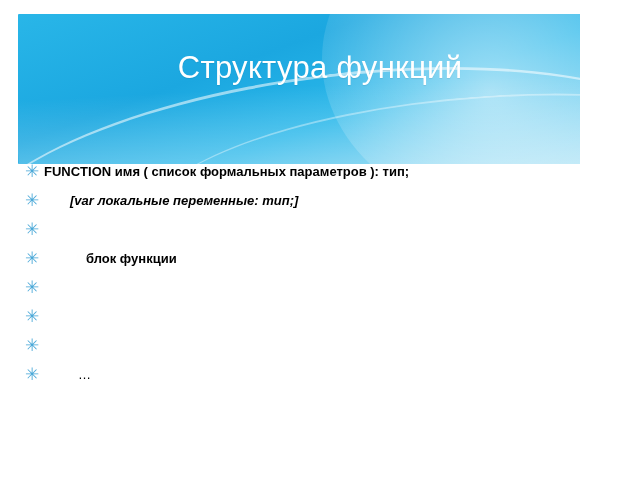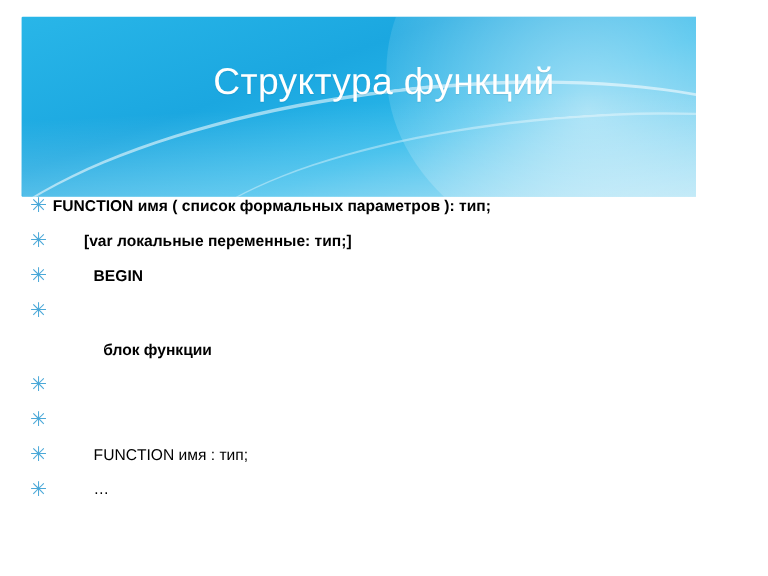--- a/index.html
+++ b/index.html
@@ -108,23 +108,23 @@
   .bullet-text {
     font-size: 13px;
     line-height: 23px;
     color: #000000;
     font-family: "Liberation Sans", sans-serif;
     white-space: pre-wrap;
   }
   .bullet-text.bold {
     font-weight: bold;
   }
-  .indent1 { padding-left: 26px; }
+  .indent1 { padding-left: 26px; font-style: italic; }
   .indent2 { padding-left: 34px; }
-  .indent3 { padding-left: 42px; margin-top: 33px; }
+  .indent3 { padding-left: 42px; }
 </style>
 </head>
 <body>
 
 <div class="slide">
 
   <div class="banner">
     <div class="glow"></div>
     <div class="swoosh1"></div>
     <div class="swoosh2"></div>
@@ -139,39 +139,37 @@
       <div class="bullet-text bold">FUNCTION имя ( список формальных параметров ): тип;</div>
     </div>
 
     <div class="bullet-row">
       <div class="bullet-mark">✳</div>
       <div class="bullet-text bold indent1">[var локальные переменные: тип;]</div>
     </div>
 
     <div class="bullet-row">
       <div class="bullet-mark">✳</div>
-      <div class="bullet-text bold indent2">BEGIN</div>
     </div>
 
     <div class="bullet-row">
       <div class="bullet-mark">✳</div>
       <div class="bullet-text bold indent3">блок функции</div>
     </div>
 
     <div class="bullet-row">
       <div class="bullet-mark">✳</div>
     </div>
 
     <div class="bullet-row">
       <div class="bullet-mark">✳</div>
     </div>
 
     <div class="bullet-row">
       <div class="bullet-mark">✳</div>
-      <div class="bullet-text indent2">FUNCTION имя : тип;</div>
     </div>
 
     <div class="bullet-row">
       <div class="bullet-mark">✳</div>
       <div class="bullet-text indent2">…</div>
     </div>
 
   </div>
 </div>
 

